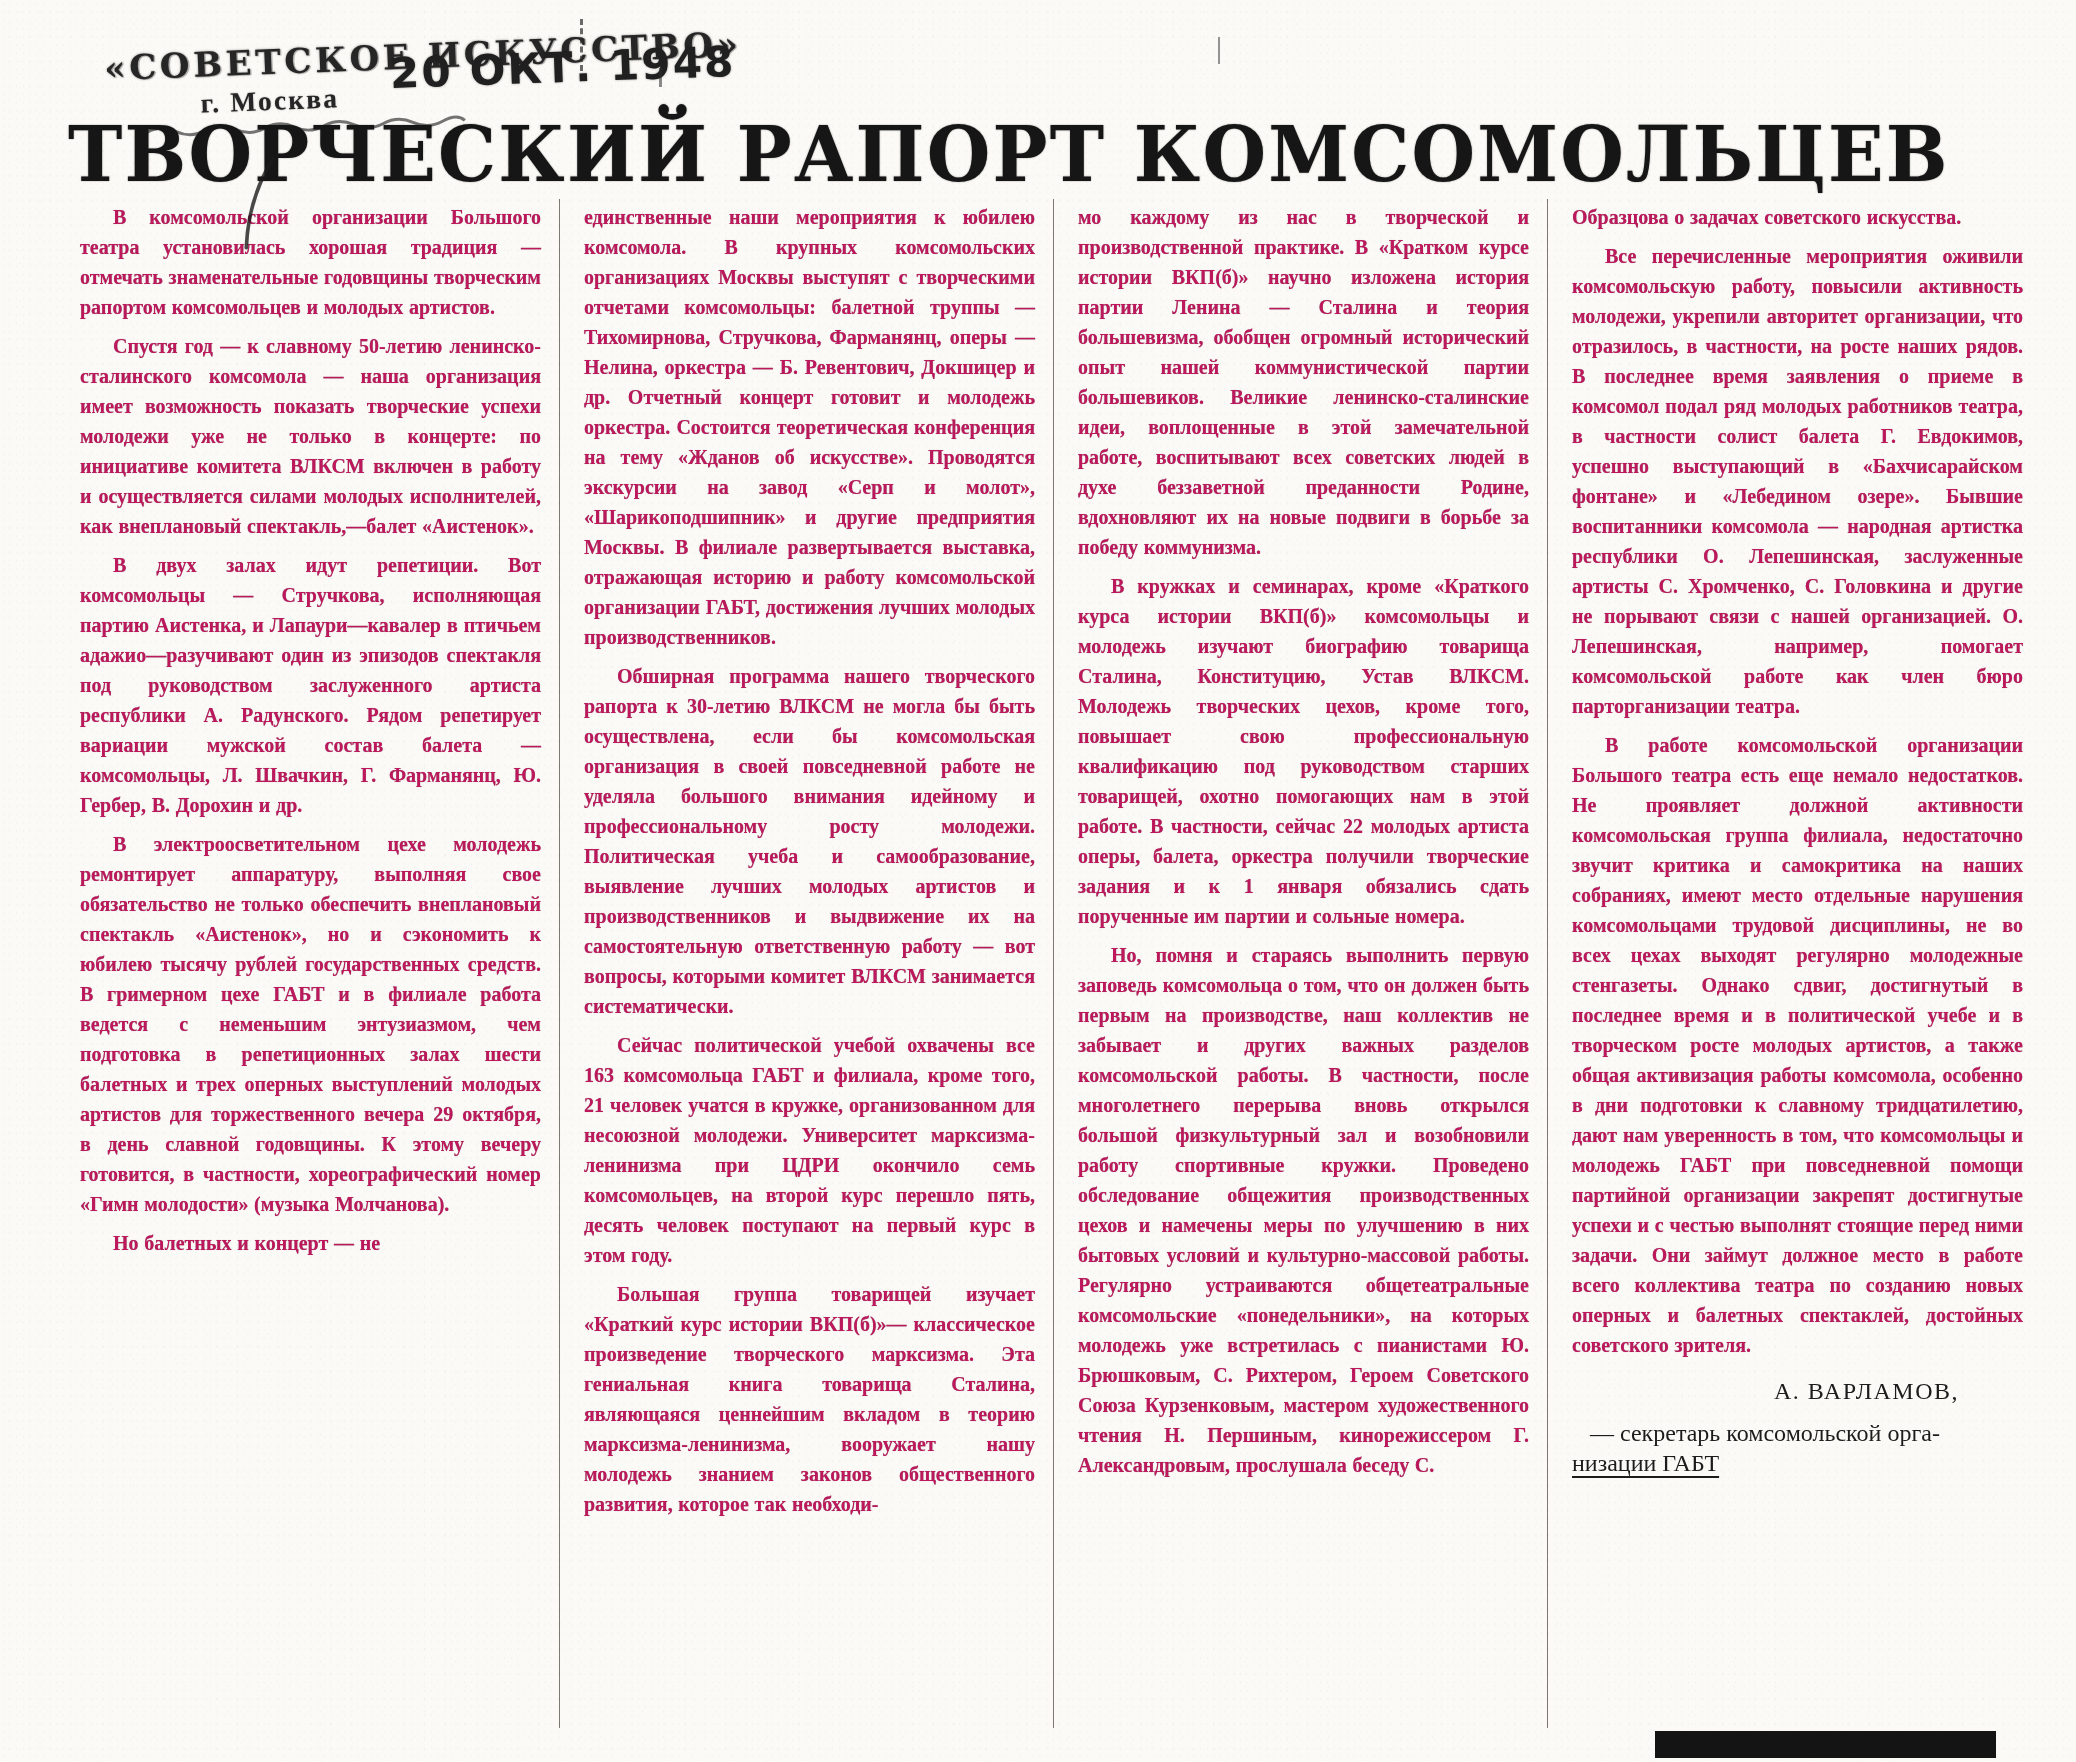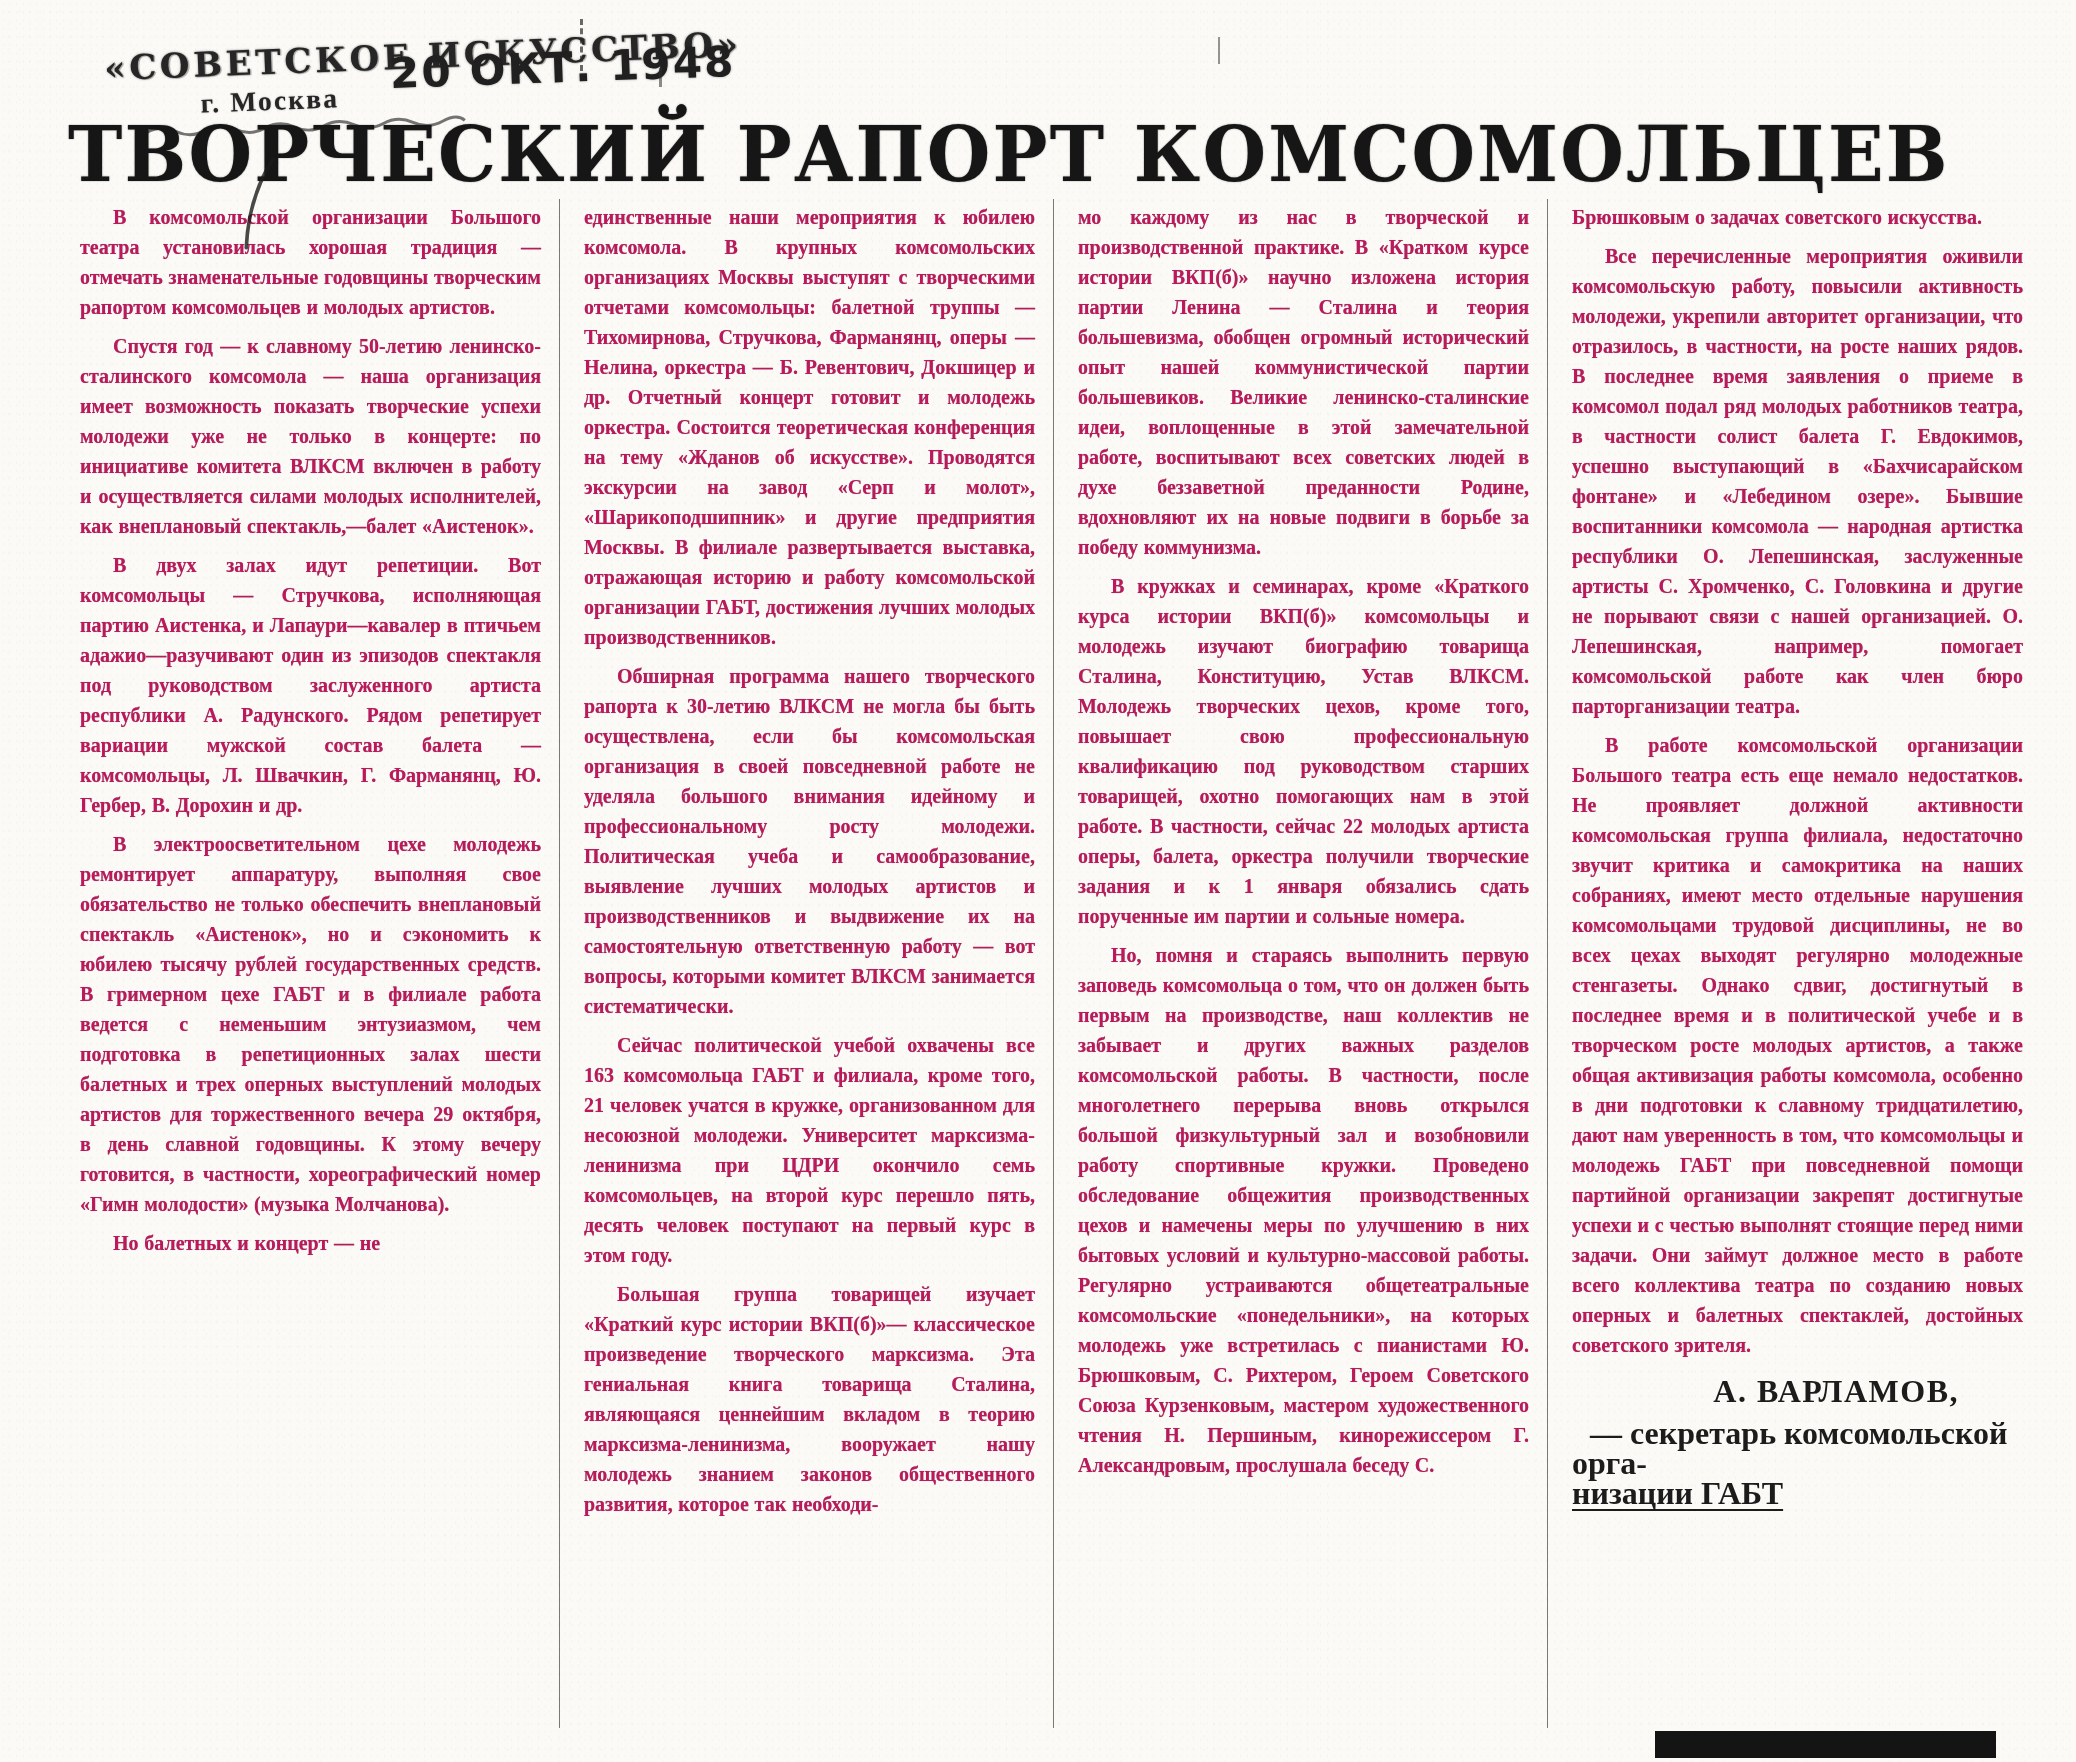--- a/index.html
+++ b/index.html
@@ -91,21 +91,21 @@
     text-align: justify;
     text-indent: 33px;
     word-spacing: 0.7px;
     hyphens: auto;
     color: #be185d;
     text-shadow: 0 0 0.7px rgba(15,15,15,.45);
   }
   .para.cont { text-indent: 0; }
 
   
-  .signature { margin-top: 16.3px; font-size: 32px; line-height: 30px; font-weight: bold; }
+  .signature { margin-top: 16.3px; font-size: 24px; line-height: 30px; font-weight: normal; }
   .sig-name { text-align: right; padding-right: 64px; letter-spacing: 1.5px; }
   .sig-role { margin-top: 12px; text-indent: 18px; }
   .sig-role .u { text-decoration: underline; text-underline-offset: 5.2px; text-decoration-thickness: 2.2px; }
 
   
   .black-bar {
     position: absolute; left: 1655px; top: 1731px;
     width: 341px; height: 27px;
     background: #141414;
   }
@@ -152,21 +152,21 @@
       <p class="para">Большая группа товарищей изучает «Краткий курс истории ВКП(б)»— классическое произведение творческого марксизма. Эта гениальная книга товарища Сталина, являющаяся ценнейшим вкладом в теорию марксизма-ленинизма, вооружает нашу молодежь знанием законов общественного развития, которое так необходи-</p>
     </div>
 
     <div class="col">
       <p class="para cont">мо каждому из нас в творческой и производственной практике. В «Кратком курсе истории ВКП(б)» научно изложена история партии Ленина — Сталина и теория большевизма, обобщен огромный исторический опыт нашей коммунистической партии большевиков. Великие ленинско-сталинские идеи, воплощенные в этой замечательной работе, воспитывают всех советских людей в духе беззаветной преданности Родине, вдохновляют их на новые подвиги в борьбе за победу коммунизма.</p>
       <p class="para">В кружках и семинарах, кроме «Краткого курса истории ВКП(б)» комсомольцы и молодежь изучают биографию товарища Сталина, Конституцию, Устав ВЛКСМ. Молодежь творческих цехов, кроме того, повышает свою профессиональную квалификацию под руководством старших товарищей, охотно помогающих нам в этой работе. В частности, сейчас 22 молодых артиста оперы, балета, оркестра получили творческие задания и к 1 января обязались сдать порученные им партии и сольные номера.</p>
       <p class="para">Но, помня и стараясь выполнить первую заповедь комсомольца о том, что он должен быть первым на производстве, наш коллектив не забывает и других важных разделов комсомольской работы. В частности, после многолетнего перерыва вновь открылся большой физкультурный зал и возобновили работу спортивные кружки. Проведено обследование общежития производственных цехов и намечены меры по улучшению в них бытовых условий и культурно-массовой работы. Регулярно устраиваются общетеатральные комсомольские «понедельники», на которых молодежь уже встретилась с пианистами Ю. Брюшковым, С. Рихтером, Героем Советского Союза Курзенковым, мастером художественного чтения Н. Першиным, кинорежиссером Г. Александровым, прослушала беседу С.</p>
     </div>
 
     <div class="col">
-      <p class="para cont">Брюшковым о задачах советского искусства.</p>
+      <p class="para cont">Образцова о задачах советского искусства.</p>
       <p class="para">Все перечисленные мероприятия оживили комсомольскую работу, повысили активность молодежи, укрепили авторитет организации, что отразилось, в частности, на росте наших рядов. В последнее время заявления о приеме в комсомол подал ряд молодых работников театра, в частности солист балета Г. Евдокимов, успешно выступающий в «Бахчисарайском фонтане» и «Лебедином озере». Бывшие воспитанники комсомола — народная артистка республики О. Лепешинская, заслуженные артисты С. Хромченко, С. Головкина и другие не порывают связи с нашей организацией. О. Лепешинская, например, помогает комсомольской работе как член бюро парторганизации театра.</p>
       <p class="para">В работе комсомольской организации Большого театра есть еще немало недостатков. Не проявляет должной активности комсомольская группа филиала, недостаточно звучит критика и самокритика на наших собраниях, имеют место отдельные нарушения комсомольцами трудовой дисциплины, не во всех цехах выходят регулярно молодежные стенгазеты. Однако сдвиг, достигнутый в последнее время и в политической учебе и в творческом росте молодых артистов, а также общая активизация работы комсомола, особенно в дни подготовки к славному тридцатилетию, дают нам уверенность в том, что комсомольцы и молодежь ГАБТ при повседневной помощи партийной организации закрепят достигнутые успехи и с честью выполнят стоящие перед ними задачи. Они займут должное место в работе всего коллектива театра по созданию новых оперных и балетных спектаклей, достойных советского зрителя.</p>
       <div class="signature">
         <div class="sig-name">А. ВАРЛАМОВ,</div>
         <div class="sig-role">
           <span>— секретарь комсомольской орга-</span><br>
           <span class="u">низации ГАБТ</span>
         </div>
       </div>
     </div>

